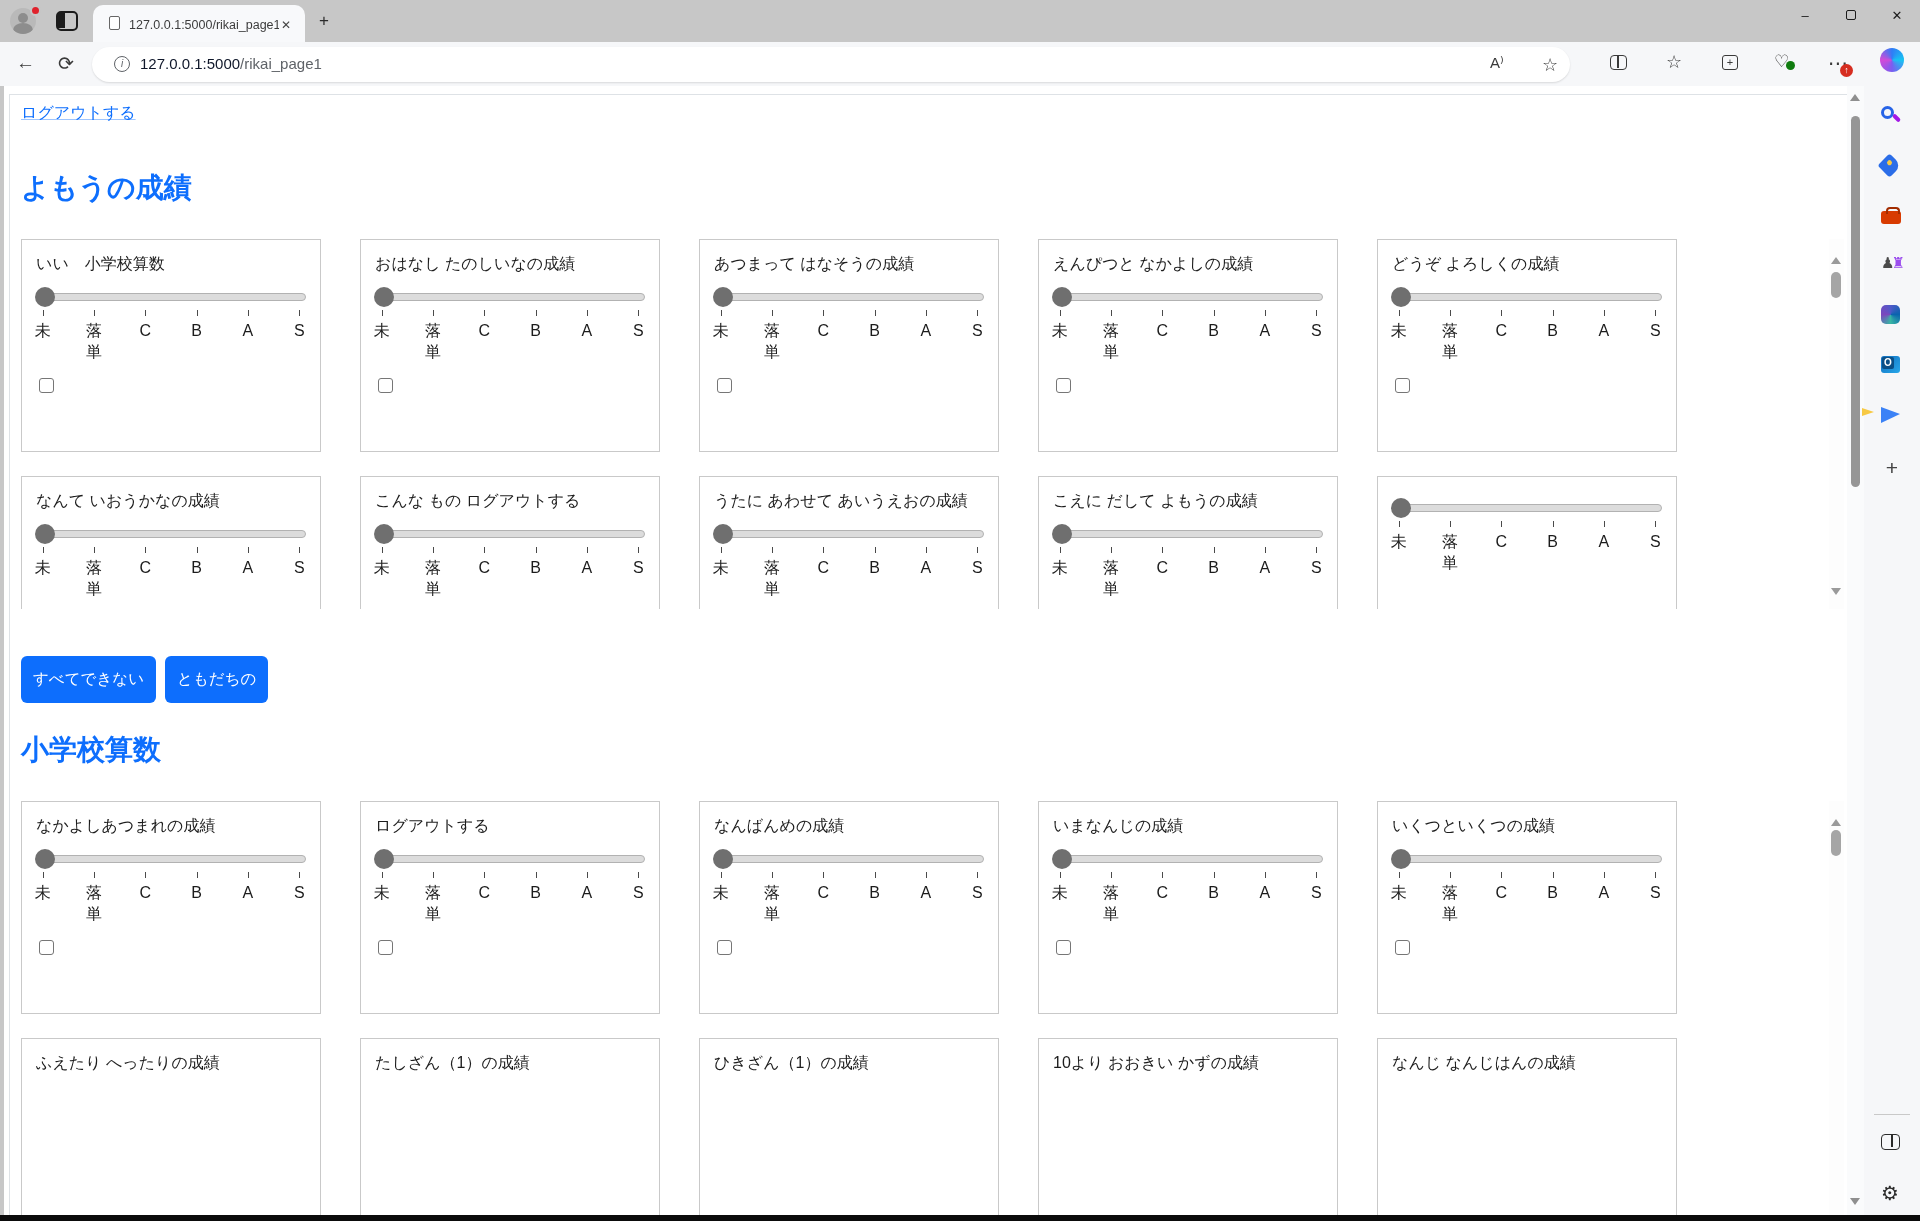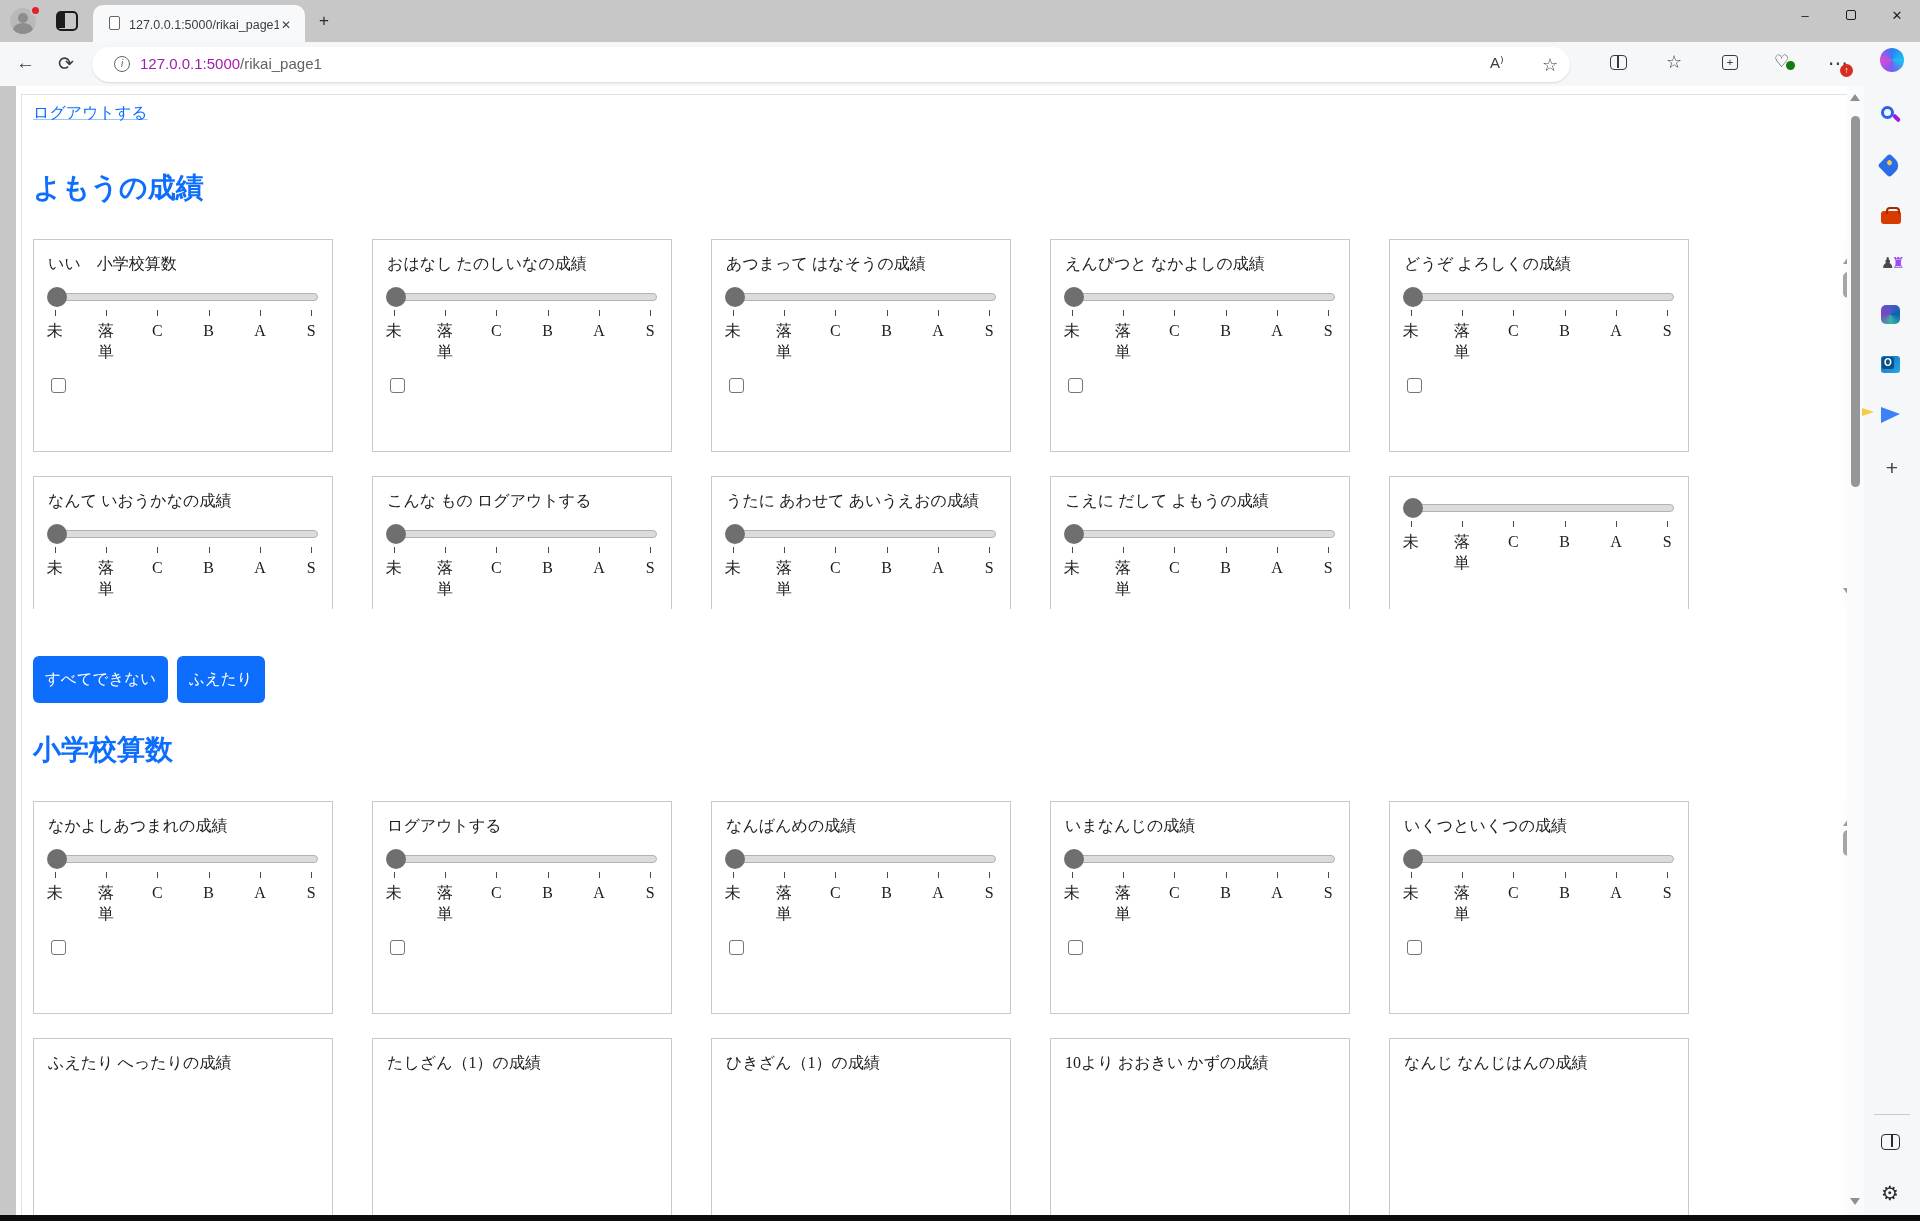--- a/index.html
+++ b/index.html
@@ -34,21 +34,21 @@
   .winbtn .restore-glyph { display:inline-block; width:10px; height:10px; border:1.3px solid #1b1b1b; border-radius:2px; }
 
   
   .toolbar { position:absolute; left:0; top:42px; width:1920px; height:44px; background:#f6f7f9; }
   .navicon { position:absolute; top:52px; font-size:19px; color:#3a3a3a; }
   .addressbar { position:absolute; left:92px; top:47px; width:1478px; height:35px; background:#fff;
                 border-radius:18px; box-shadow:0 1px 2px rgba(0,0,0,.12); }
   .info-icon { position:absolute; left:22px; top:9px; width:16px; height:16px; border:1.4px solid #5f6368;
                border-radius:50%; font-size:10px; color:#5f6368; text-align:center; line-height:14px; font-style:italic; }
   .url { position:absolute; left:48px; top:8px; font-size:15px; white-space:nowrap; }
-  .url .host { color:#a21caf; }
+  .url .host { color:#0f172a; }
   .url .path { color:#5f6368; }
   .pill-icon { position:absolute; top:7px; font-size:15px; color:#3a3a3a; }
   .tb-right-icon { position:absolute; top:51px; font-size:17px; color:#3a3a3a; }
   .split-icon { position:absolute; top:55px; width:17px; height:15px; border:1.7px solid #3a3a3a; border-radius:4px; }
   .split-icon::before { content:""; position:absolute; left:6px; top:0; width:1.7px; height:12px; background:#3a3a3a; }
   .coll-icon { position:absolute; top:55px; width:16px; height:15px; border:1.7px solid #3a3a3a; border-radius:3px;
                font-size:11px; text-align:center; line-height:12px; color:#3a3a3a; }
   .badge-red { position:absolute; width:13px; height:13px; border-radius:50%; background:#d62d20; color:#fff;
                font-size:9px; line-height:13px; text-align:center; }
   .badge-green { position:absolute; width:9px; height:9px; border-radius:50%; background:#107c10; }
@@ -87,21 +87,21 @@
   .main-scrollbar { position:absolute; left:1847px; top:86px; width:17px; height:1129px; background:#fafbfc; }
   .arrow-up { width:0; height:0; border-left:5px solid transparent; border-right:5px solid transparent;
               border-bottom:7px solid #8f8f8f; }
   .arrow-down { width:0; height:0; border-left:5px solid transparent; border-right:5px solid transparent;
                 border-top:7px solid #8f8f8f; }
   .main-scrollbar .arrow-up { position:absolute; left:3px; top:8px; }
   .main-scrollbar .arrow-down { position:absolute; left:3px; top:1112px; }
   .main-thumb { position:absolute; left:4px; top:30px; width:9px; height:371px; background:#969696; border-radius:5px; }
 
   
-  .page { position:absolute; left:16px; top:86px; width:1847px; height:1129px; background:#fff; overflow:hidden;font-family:Liberation Serif, serif; }
+  .page { position:absolute; left:4px; top:86px; width:1847px; height:1129px; background:#fff; overflow:hidden; }
   .content { position:absolute; left:5px; top:8px; width:1838px; border-left:1px solid #dee2e6; border-top:1px solid #dee2e6;
              padding:8px 0 0 11px; }
   .logout { font-size:16px; color:#0d6efd; text-decoration:underline; text-decoration-color:rgba(13,110,253,.4); display:inline-block; }
   h1.head { font-size:33px; font-weight:bold; color:#212529; margin-top:21px; letter-spacing:0; }
   h2.head { font-size:33px; font-weight:bold; color:#212529; margin-top:51px; }
   h3.sect { font-size:28px; font-weight:bold; color:#0d6efd; margin-top:45px; }
 
   .unit-scroll { position:relative; margin-top:32px; width:1823px; overflow:hidden; }
   .unit-scroll.kokugo { height:370px; }
   .unit-scroll.sansu  { height:600px; }
@@ -402,21 +402,21 @@
           </div>
         <div class="inner-sb">
           <div class="arrow-up"></div>
           <div class="inner-thumb"></div>
           <div class="arrow-down"></div>
         </div>
       </div>
 
       <div class="btn-row">
         <button class="btn">すべてできない</button>
-        <button class="btn">ふえたり</button>
+        <button class="btn">ともだちの</button>
       </div>
 
       <h3 class="sect" style="margin-top:28px;">小学校算数</h3>
       <div class="unit-scroll sansu">
         <div class="cards">
             <div class="card">
               <div class="card-title">なかよしあつまれの成績</div>
               <div class="slider">
                 <div class="slider-track"></div>
                 <div class="slider-thumb"></div>

